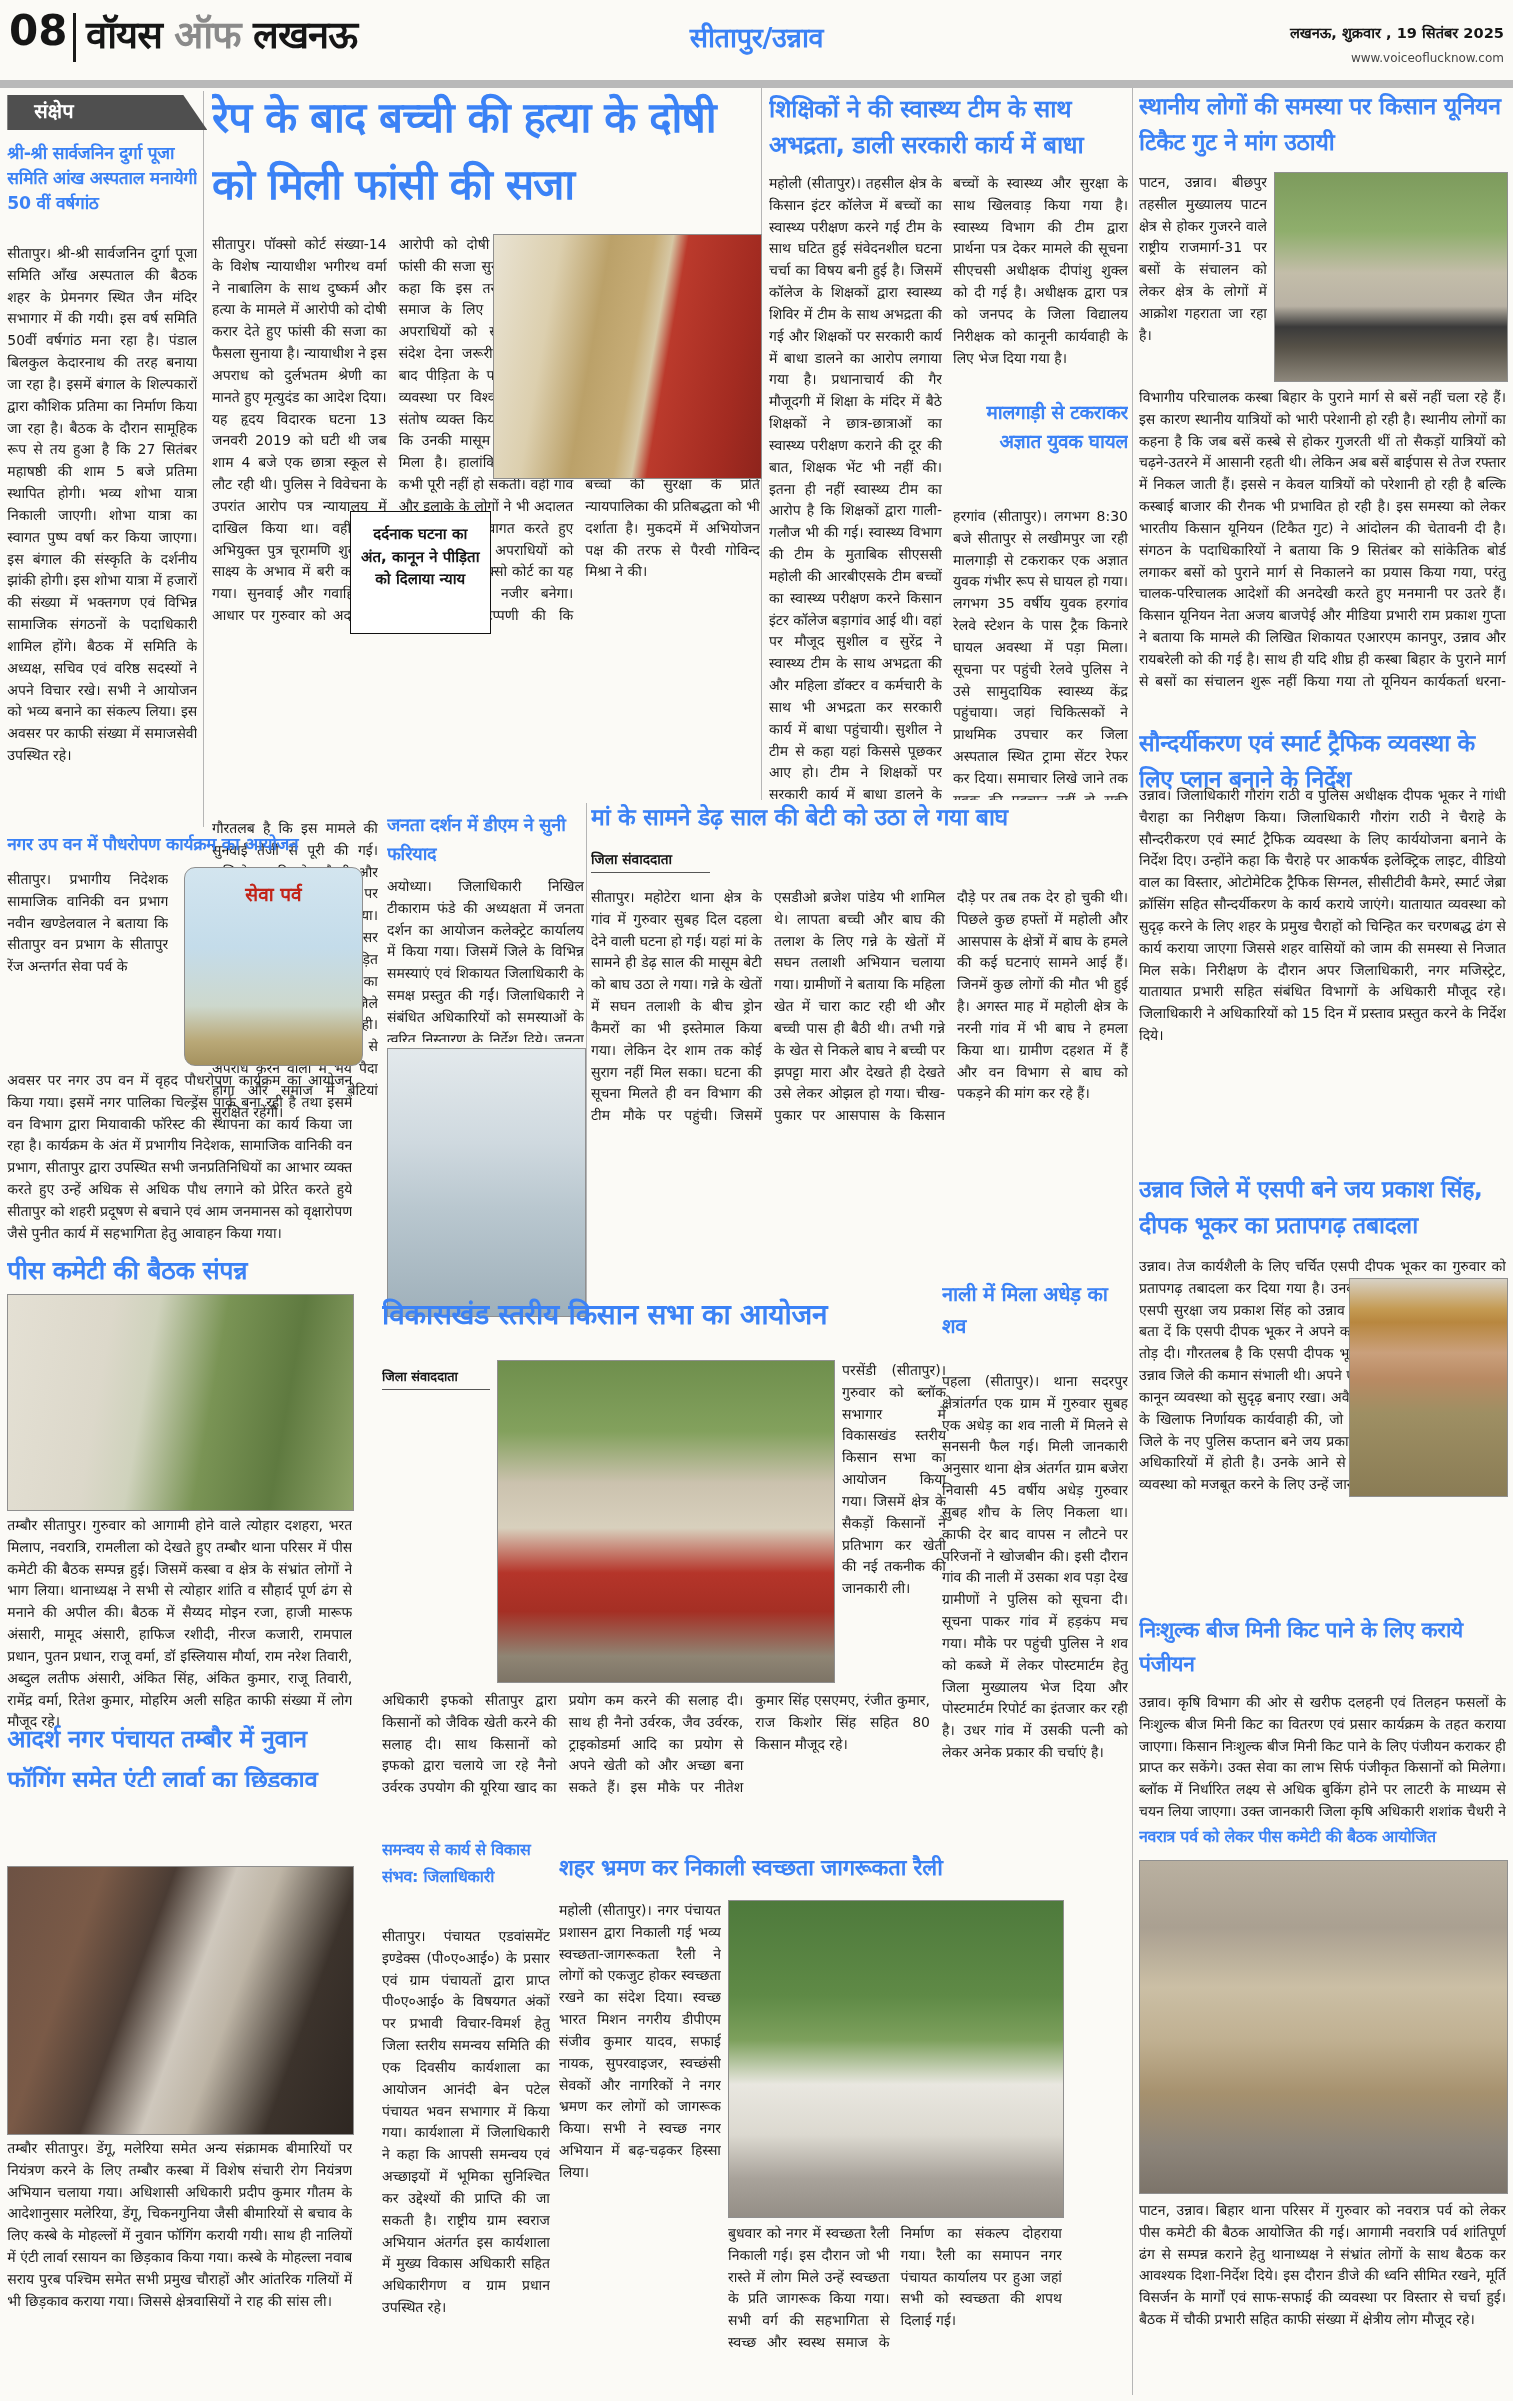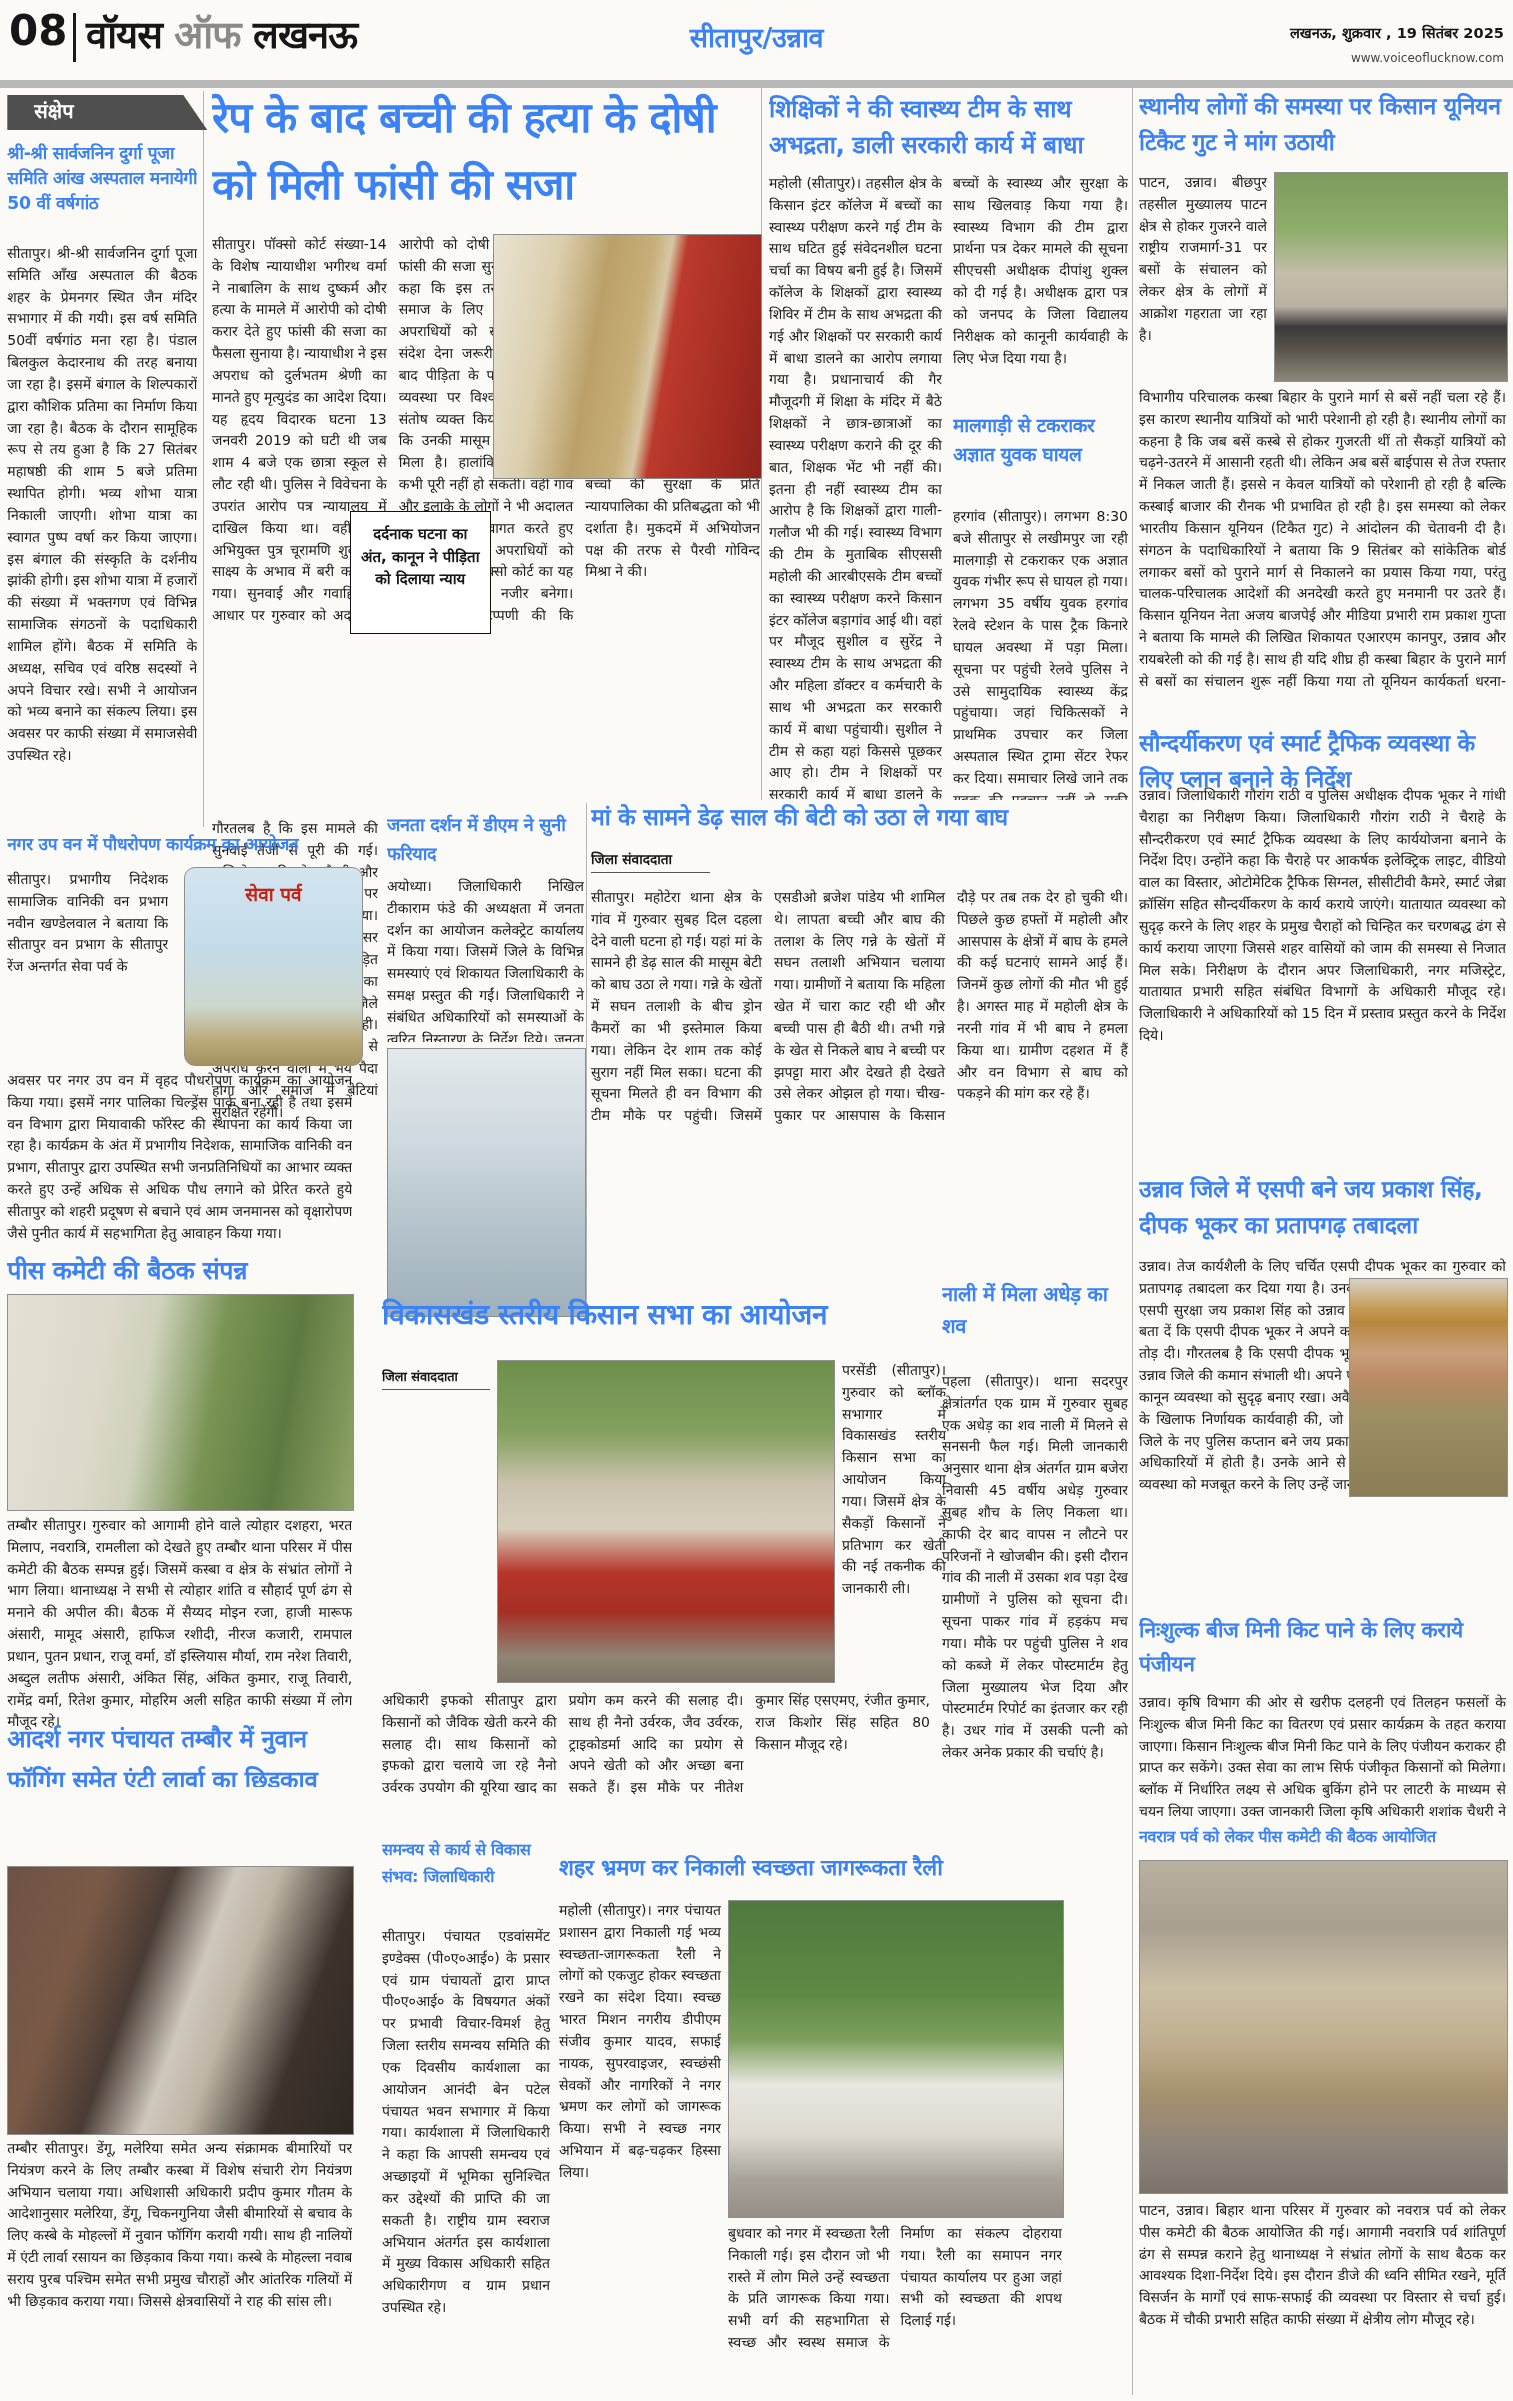--- a/index.html
+++ b/index.html
@@ -51,21 +51,21 @@
   <div class="abs bt" style="left:212px;top:818px;width:166px;height:500px;">गौरतलब है कि इस मामले की सुनवाई तेजी से पूरी की गई। अभियोजन की ठोस पैरवी और पुलिस की विवेचना के आधार पर अदालत ने यह फैसला सुनाया। फैसले के समय अदालत परिसर में भारी भीड़ मौजूद रही। पीड़ित पक्ष के लोगों ने न्यायपालिका का आभार व्यक्त किया। वहीं जिले भर में इस फैसले की चर्चा रही। लोगों ने कहा कि ऐसे फैसलों से अपराध करने वालों में भय पैदा होगा और समाज में बेटियां सुरक्षित रहेंगी।</div>
 
   <div class="abs hd" style="left:387px;top:811px;width:197px;height:60px;font-size:18px;line-height:1.6;">जनता दर्शन में डीएम ने सुनी फरियाद</div>
   <div class="abs bt" style="left:387px;top:876px;width:197px;height:166px;">अयोध्या। जिलाधिकारी निखिल टीकाराम फंडे की अध्यक्षता में जनता दर्शन का आयोजन कलेक्ट्रेट कार्यालय में किया गया। जिसमें जिले के विभिन्न समस्याएं एवं शिकायत जिलाधिकारी के समक्ष प्रस्तुत की गईं। जिलाधिकारी ने संबंधित अधिकारियों को समस्याओं के त्वरित निस्तारण के निर्देश दिये। जनता दर्शन में मुख्य रूप से राजस्व संबंधित प्रकरण, स्वास्थ्य सुविधा, भूमि विवाद, आदि विवाद है।</div>
   <div class="photo" style="left:387px;top:1048px;width:197px;height:267px;background:linear-gradient(180deg,#e3e9ec 0%,#cfd9df 35%,#b9c7cf 60%,#9fb0ba 100%);"></div>
 
   <div class="abs hd" style="left:769px;top:91px;width:361px;height:73px;font-size:24px;line-height:1.5;">शिक्षिकों ने की स्वास्थ्य टीम के साथ अभद्रता, डाली सरकारी कार्य में बाधा</div>
   <div class="abs bt" style="left:769px;top:173px;width:173px;height:626px;">महोली (सीतापुर)। तहसील क्षेत्र के किसान इंटर कॉलेज में बच्चों का स्वास्थ्य परीक्षण करने गई टीम के साथ घटित हुई संवेदनशील घटना चर्चा का विषय बनी हुई है। जिसमें कॉलेज के शिक्षकों द्वारा स्वास्थ्य शिविर में टीम के साथ अभद्रता की गई और शिक्षकों पर सरकारी कार्य में बाधा डालने का आरोप लगाया गया है। प्रधानाचार्य की गैर मौजूदगी में शिक्षा के मंदिर में बैठे शिक्षकों ने छात्र-छात्राओं का स्वास्थ्य परीक्षण कराने की दूर की बात, शिक्षक भेंट भी नहीं की। इतना ही नहीं स्वास्थ्य टीम का आरोप है कि शिक्षकों द्वारा गाली-गलौज भी की गई। स्वास्थ्य विभाग की टीम के मुताबिक सीएससी महोली की आरबीएसके टीम बच्चों का स्वास्थ्य परीक्षण करने किसान इंटर कॉलेज बड़ागांव आई थी। वहां पर मौजूद सुशील व सुरेंद्र ने स्वास्थ्य टीम के साथ अभद्रता की और महिला डॉक्टर व कर्मचारी के साथ भी अभद्रता कर सरकारी कार्य में बाधा पहुंचायी। सुशील ने टीम से कहा यहां किससे पूछकर आए हो। टीम ने शिक्षकों पर सरकारी कार्य में बाधा डालने के कानूनी अपराध पर कार्यवाही करने का प्रार्थना पत्र दिया है।</div>
   <div class="abs bt" style="left:953px;top:173px;width:175px;height:228px;">बच्चों के स्वास्थ्य और सुरक्षा के साथ खिलवाड़ किया गया है। स्वास्थ्य विभाग की टीम द्वारा प्रार्थना पत्र देकर मामले की सूचना सीएचसी अधीक्षक दीपांशु शुक्ल को दी गई है। अधीक्षक द्वारा पत्र को जनपद के जिला विद्यालय निरीक्षक को कानूनी कार्यवाही के लिए भेज दिया गया है।</div>
 
-  <div class="abs hd" style="left:953px;top:411px;width:175px;height:88px;font-size:19px;line-height:1.55;">मालगाड़ी से टकराकर अज्ञात युवक घायल</div>
+  <div class="abs hd" style="left:953px;top:398px;width:175px;height:88px;font-size:19px;line-height:1.55;text-align:right;">मालगाड़ी से टकराकर अज्ञात युवक घायल</div>
   <div class="abs bt" style="left:953px;top:506px;width:175px;height:294px;">हरगांव (सीतापुर)। लगभग 8:30 बजे सीतापुर से लखीमपुर जा रही मालगाड़ी से टकराकर एक अज्ञात युवक गंभीर रूप से घायल हो गया। लगभग 35 वर्षीय युवक हरगांव रेलवे स्टेशन के पास ट्रैक किनारे घायल अवस्था में पड़ा मिला। सूचना पर पहुंची रेलवे पुलिस ने उसे सामुदायिक स्वास्थ्य केंद्र पहुंचाया। जहां चिकित्सकों ने प्राथमिक उपचार कर जिला अस्पताल स्थित ट्रामा सेंटर रेफर कर दिया। समाचार लिखे जाने तक युवक की पहचान नहीं हो सकी थी।</div>
 
   <div class="abs hd nw" style="left:591px;top:800px;width:537px;height:42px;font-size:23px;">मां के सामने डेढ़ साल की बेटी को उठा ले गया बाघ</div>
   <div class="abs byline" style="left:591px;top:849px;width:119px;">जिला संवाददाता</div>
   <div class="abs bt" style="left:591px;top:887px;width:537px;height:385px;columns:3;column-gap:12px;">सीतापुर। महोटेरा थाना क्षेत्र के गांव में गुरुवार सुबह दिल दहला देने वाली घटना हो गई। यहां मां के सामने ही डेढ़ साल की मासूम बेटी को बाघ उठा ले गया। गन्ने के खेतों में सघन तलाशी के बीच ड्रोन कैमरों का भी इस्तेमाल किया गया। लेकिन देर शाम तक कोई सुराग नहीं मिल सका। घटना की सूचना मिलते ही वन विभाग की टीम मौके पर पहुंची। जिसमें एसडीओ ब्रजेश पांडेय भी शामिल थे। लापता बच्ची और बाघ की तलाश के लिए गन्ने के खेतों में सघन तलाशी अभियान चलाया गया। ग्रामीणों ने बताया कि महिला खेत में चारा काट रही थी और बच्ची पास ही बैठी थी। तभी गन्ने के खेत से निकले बाघ ने बच्ची पर झपट्टा मारा और देखते ही देखते उसे लेकर ओझल हो गया। चीख-पुकार पर आसपास के किसान दौड़े पर तब तक देर हो चुकी थी। पिछले कुछ हफ्तों में महोली और आसपास के क्षेत्रों में बाघ के हमले की कई घटनाएं सामने आई हैं। जिनमें कुछ लोगों की मौत भी हुई है। अगस्त माह में महोली क्षेत्र के नरनी गांव में भी बाघ ने हमला किया था। ग्रामीण दहशत में हैं और वन विभाग से बाघ को पकड़ने की मांग कर रहे हैं।</div>
 
   <div class="abs hd" style="left:942px;top:1278px;width:186px;height:86px;font-size:20px;line-height:1.6;">नाली में मिला अधेड़ का शव</div>
   <div class="abs bt" style="left:942px;top:1371px;width:186px;height:690px;">पहला (सीतापुर)। थाना सदरपुर क्षेत्रांतर्गत एक ग्राम में गुरुवार सुबह एक अधेड़ का शव नाली में मिलने से सनसनी फैल गई। मिली जानकारी अनुसार थाना क्षेत्र अंतर्गत ग्राम बजेरा निवासी 45 वर्षीय अधेड़ गुरुवार सुबह शौच के लिए निकला था। काफी देर बाद वापस न लौटने पर परिजनों ने खोजबीन की। इसी दौरान गांव की नाली में उसका शव पड़ा देख ग्रामीणों ने पुलिस को सूचना दी। सूचना पाकर गांव में हड़कंप मच गया। मौके पर पहुंची पुलिस ने शव को कब्जे में लेकर पोस्टमार्टम हेतु जिला मुख्यालय भेज दिया और पोस्टमार्टम रिपोर्ट का इंतजार कर रही है। उधर गांव में उसकी पत्नी को लेकर अनेक प्रकार की चर्चाएं है।</div>
 
   <div class="abs hd nw" style="left:382px;top:1294px;width:566px;height:49px;font-size:28px;">विकासखंड स्तरीय किसान सभा का आयोजन</div>

